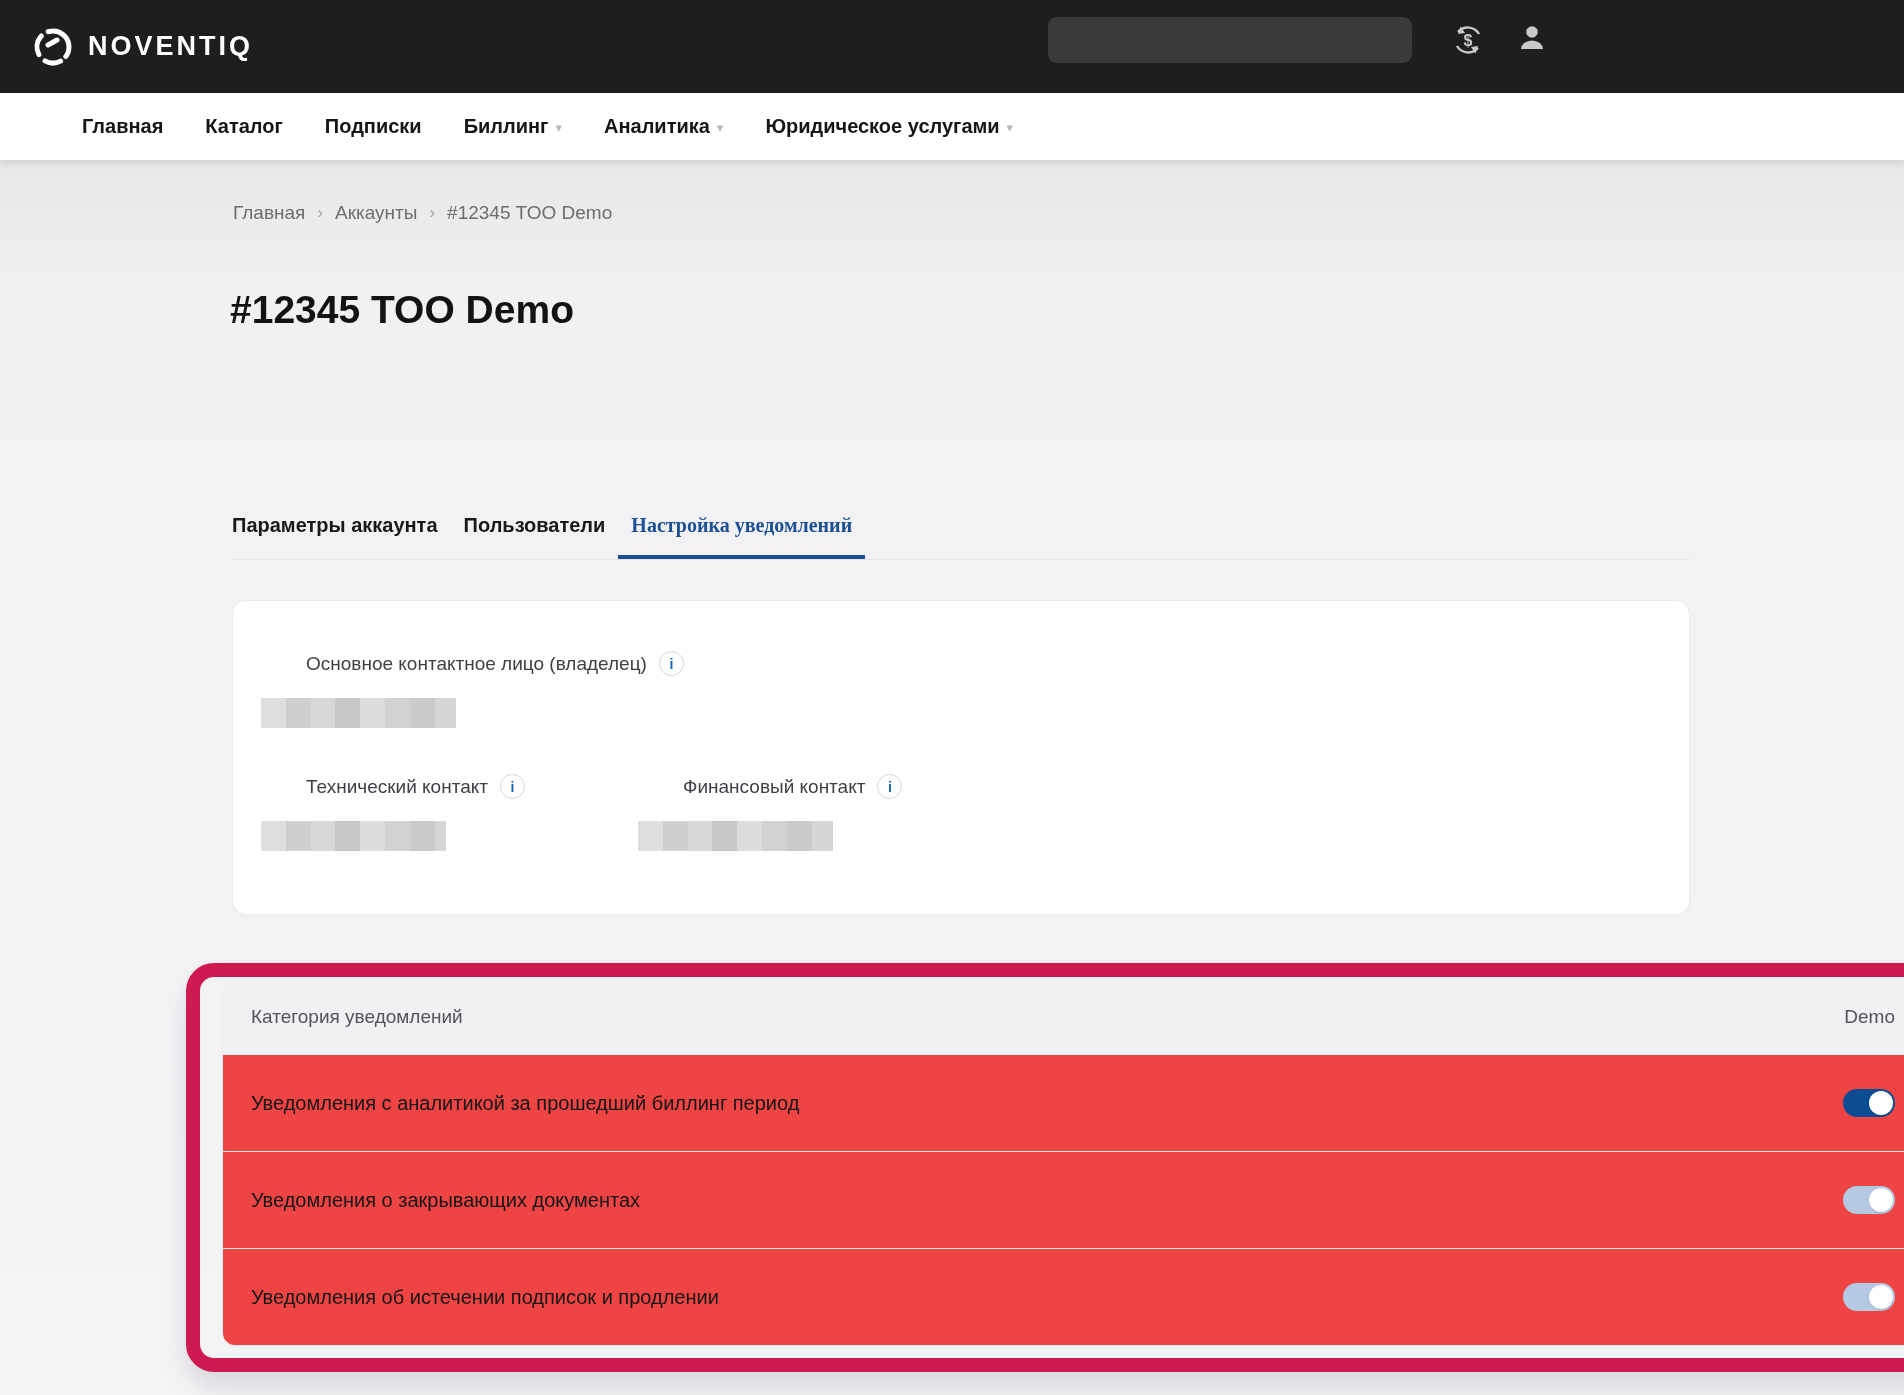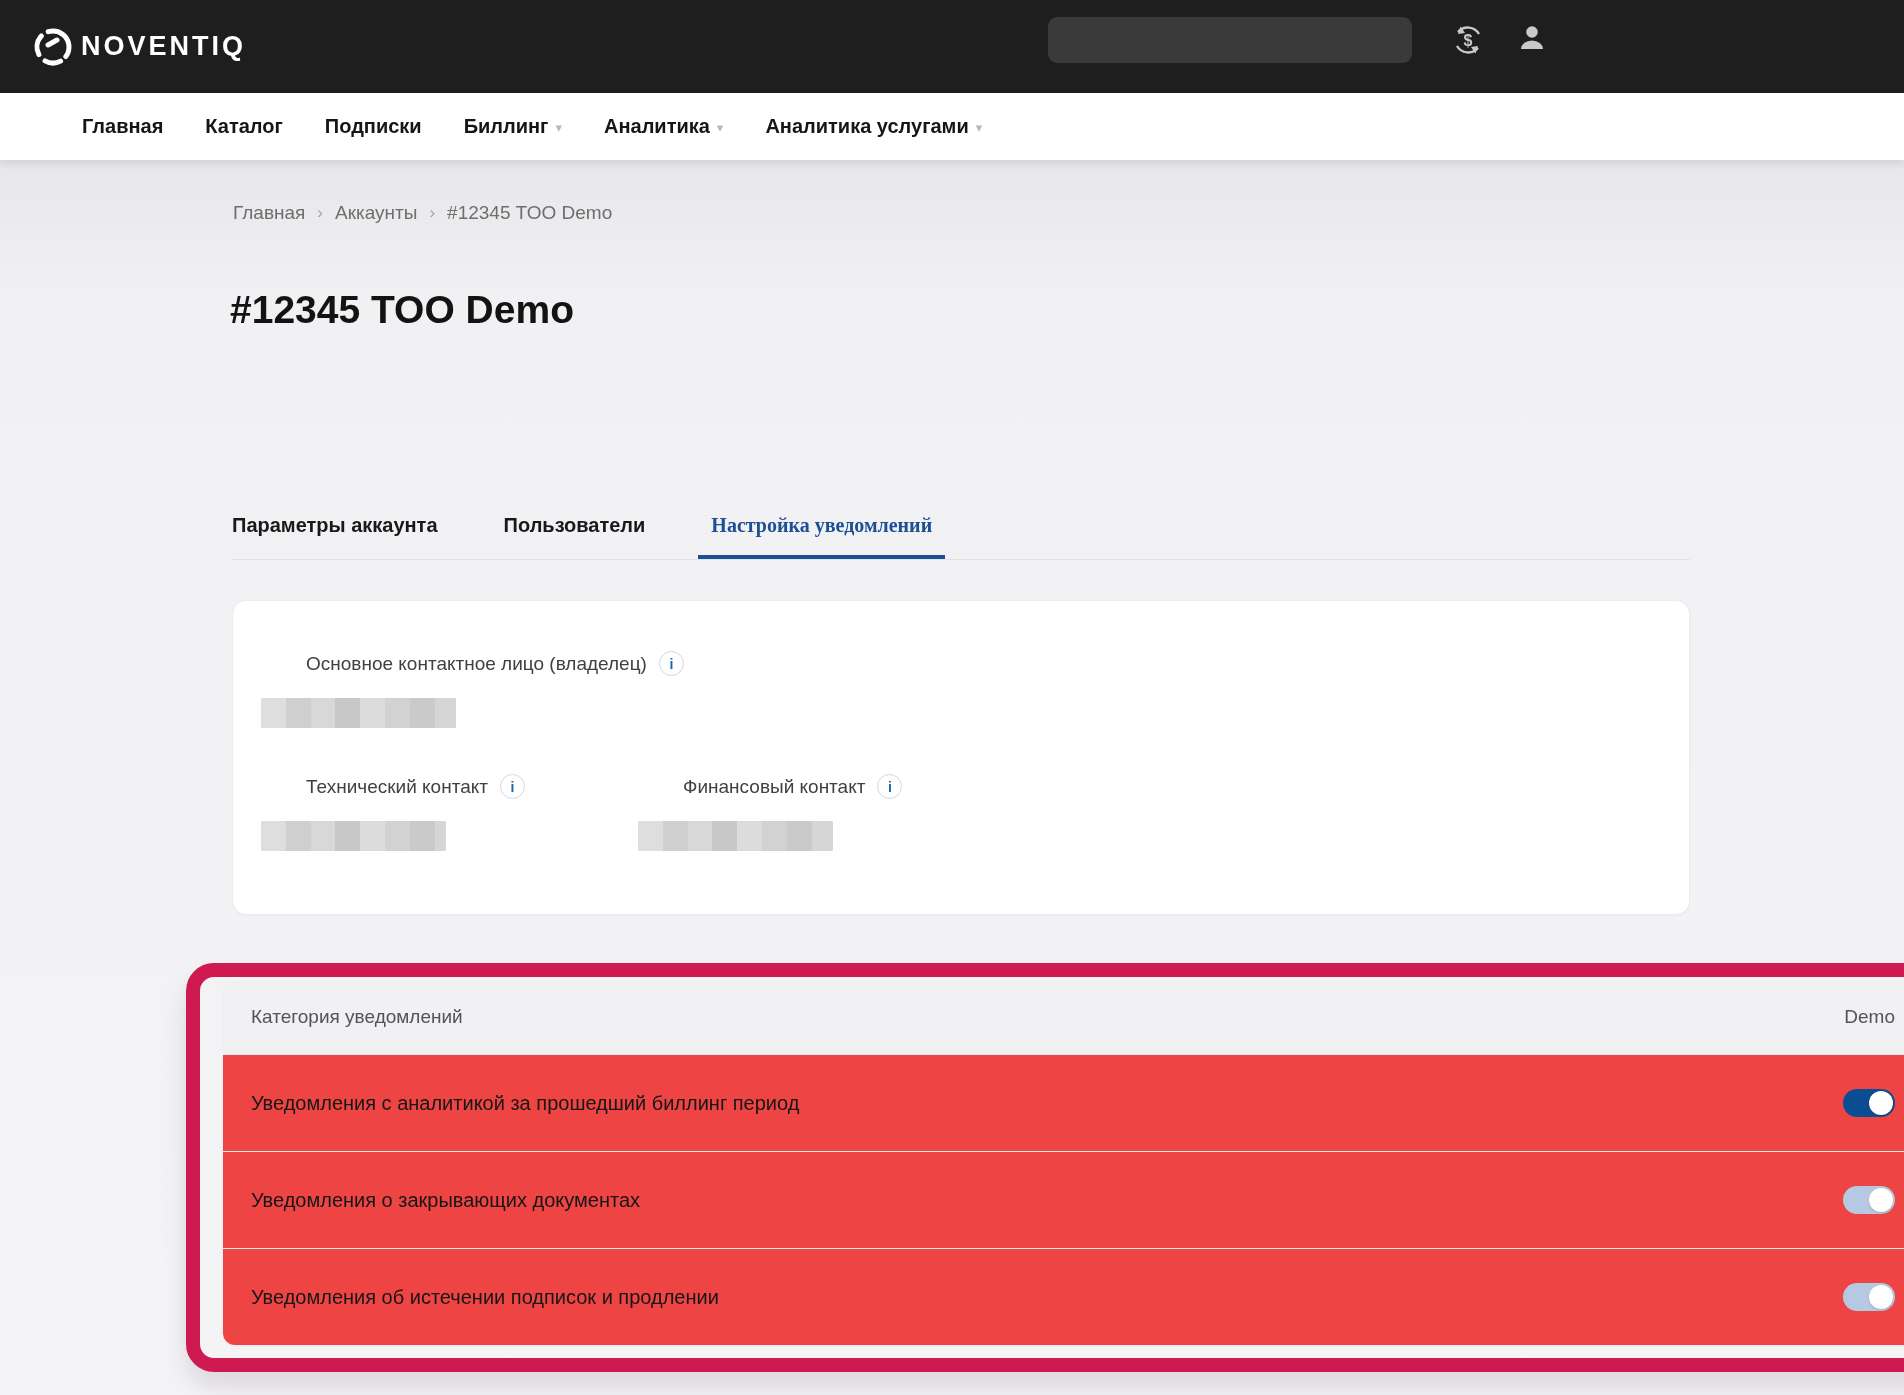--- a/index.html
+++ b/index.html
@@ -3,21 +3,21 @@
 <meta charset="utf-8">
 <style>
   html,body{margin:0;padding:0;}
   body{font-family:"Liberation Sans","DejaVu Sans",sans-serif;background:#d8d8dc;}
   .screen{position:relative;width:1904px;height:1395px;overflow:hidden;
     background:linear-gradient(180deg,#e7e7ea 160px,#f1f1f4 300px,#f4f4f6 100%);}
 
   
   .topbar{position:absolute;left:0;top:0;width:100%;height:93px;background:#1e1e1e;
     display:flex;align-items:center;}
-  .brand{display:flex;align-items:center;gap:5px;margin-left:30px;cursor:pointer;text-align:right;}
+  .brand{display:flex;align-items:center;gap:12px;margin-left:30px;cursor:pointer;text-align:right;}
   .brand-name{color:#fff;font-size:27px;font-weight:700;letter-spacing:3px;}
   .searchbox{position:absolute;left:1048px;top:17px;width:364px;height:46px;
     background:#3a3a3a;border-radius:9px;}
   .hicon{position:absolute;top:22px;}
   .hicon.currency{left:1450px;}
   .hicon.user{left:1516px;}
 
   
   .mainnav{position:absolute;left:0;top:93px;width:100%;height:67px;background:#ffffff;
     display:flex;align-items:center;gap:42px;padding-left:82px;box-sizing:border-box;
@@ -37,21 +37,21 @@
   .card{background:#fff;border:1px solid #ececef;border-radius:14px;box-sizing:border-box;
     box-shadow:0 1px 2px rgba(0,0,0,0.03);}
   .status-card{position:absolute;left:232px;top:373px;width:1458px;height:82px;
     display:flex;align-items:center;padding:0 28px;}
   .status-badge{color:#2e9e5c;font-size:20px;font-weight:500;}
   .vdivider{width:1px;height:44px;background:#e2e2e6;margin:0 32px;}
   .entity-type{color:#151515;font-size:20px;font-weight:600;}
 
   
   .tabsrow{position:absolute;left:232px;top:506px;width:1458px;display:flex;
-    border-bottom:1px solid #e3e3e6;gap:40px;}
+    border-bottom:1px solid #e3e3e6;}
   .tab{padding:8px 13px 22px;font-size:20px;font-weight:700;color:#191919;cursor:pointer;}
   .tab:first-child{margin-left:-13px;}
   .tab.active{color:#1c4f93;box-shadow:inset 0 -4px 0 #1c4f93;font-family:Liberation Serif, serif;}
 
   
   .contacts-card{position:absolute;left:232px;top:600px;width:1458px;height:315px;
     padding:50px 28px 0;}
   .label-row{display:flex;align-items:center;gap:12px;}
   .field-label{font-size:19px;color:#3f3f45;margin-left:45px;}
   .info-icon{width:23px;height:23px;border-radius:50%;border:1px solid #d8d8dd;background:#fff;
@@ -132,21 +132,21 @@
     </div>
     <div class="nav-item">
       <span>Биллинг</span>
       <span class="caret">▾</span>
     </div>
     <div class="nav-item">
       <span>Аналитика</span>
       <span class="caret">▾</span>
     </div>
     <div class="nav-item">
-      <span>Аналитика услугами</span>
+      <span>Юридическое услугами</span>
       <span class="caret">▾</span>
     </div>
   </nav>
 
   <div class="breadcrumb">
     <span class="crumb">Главная</span>
     <span class="crumb-sep">›</span>
     <span class="crumb">Аккаунты</span>
     <span class="crumb-sep">›</span>
     <span class="crumb current">#12345 TOO Demo</span>

